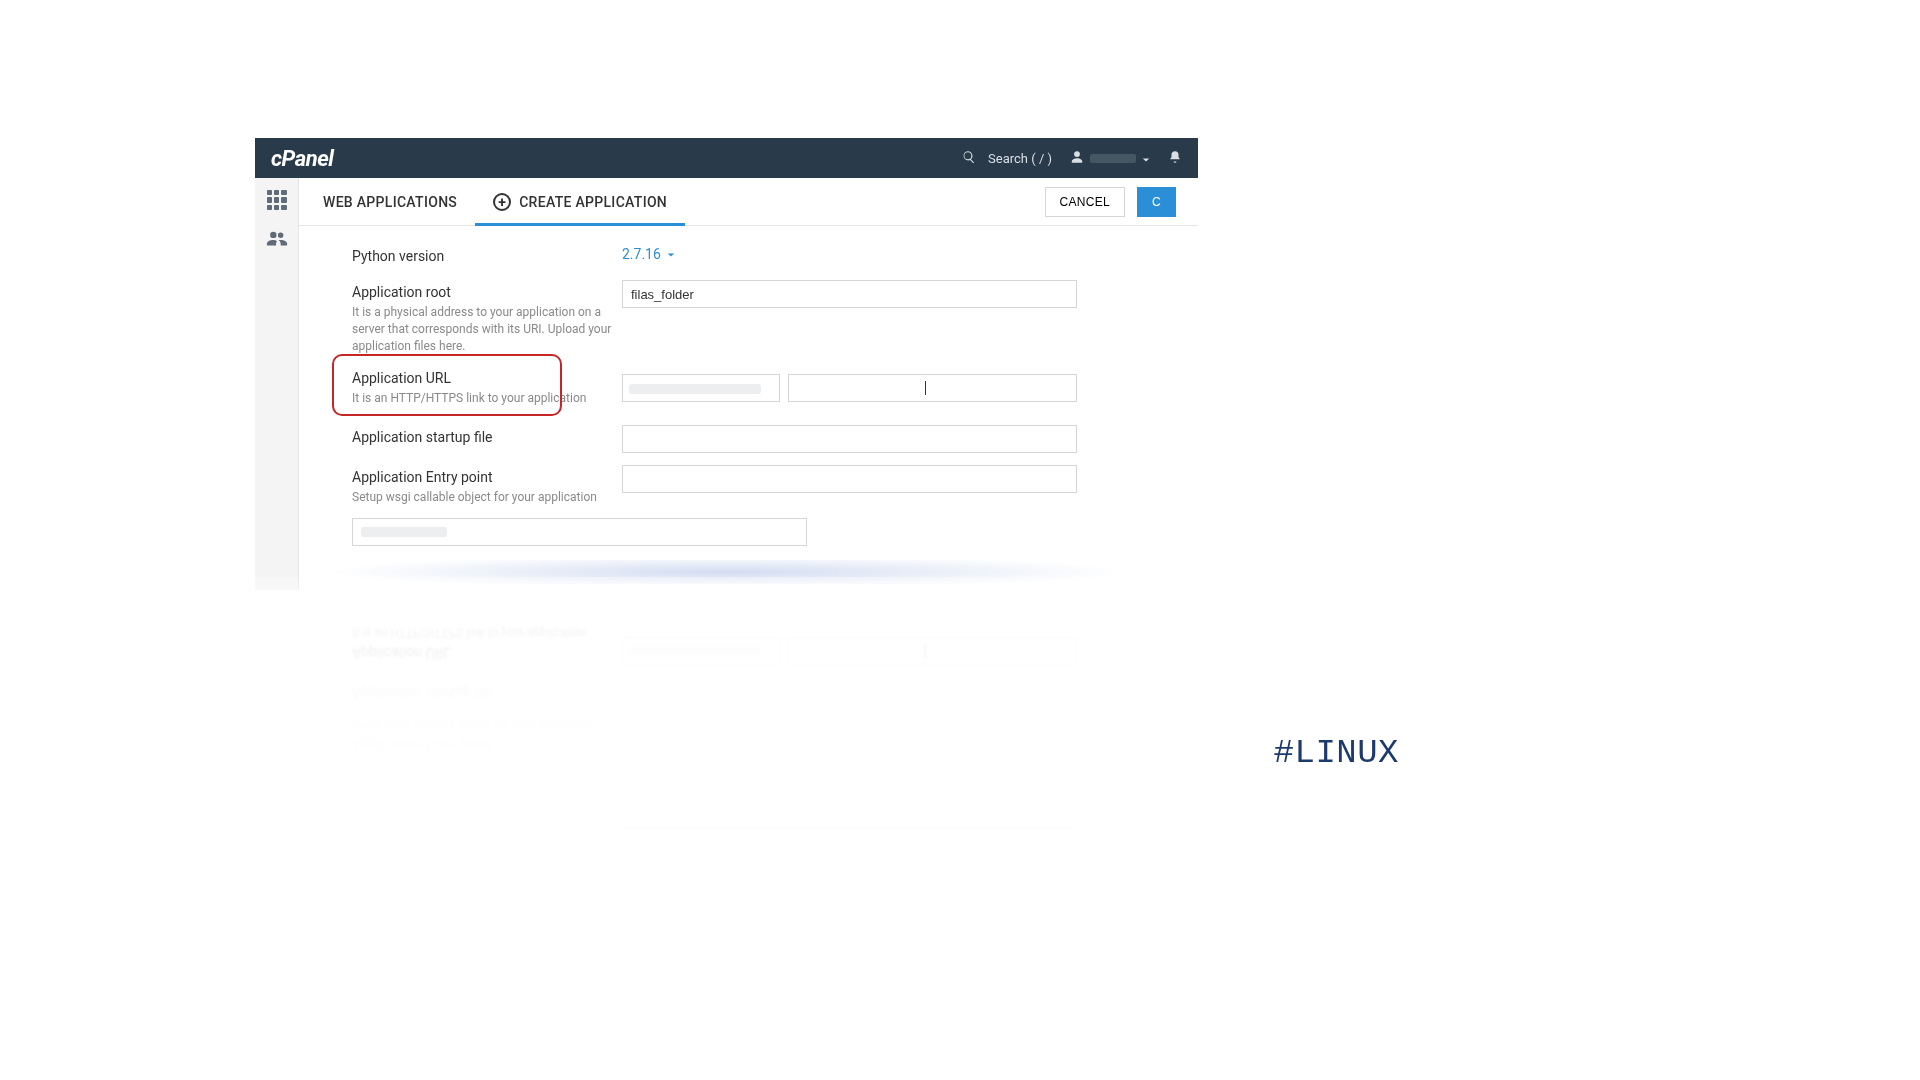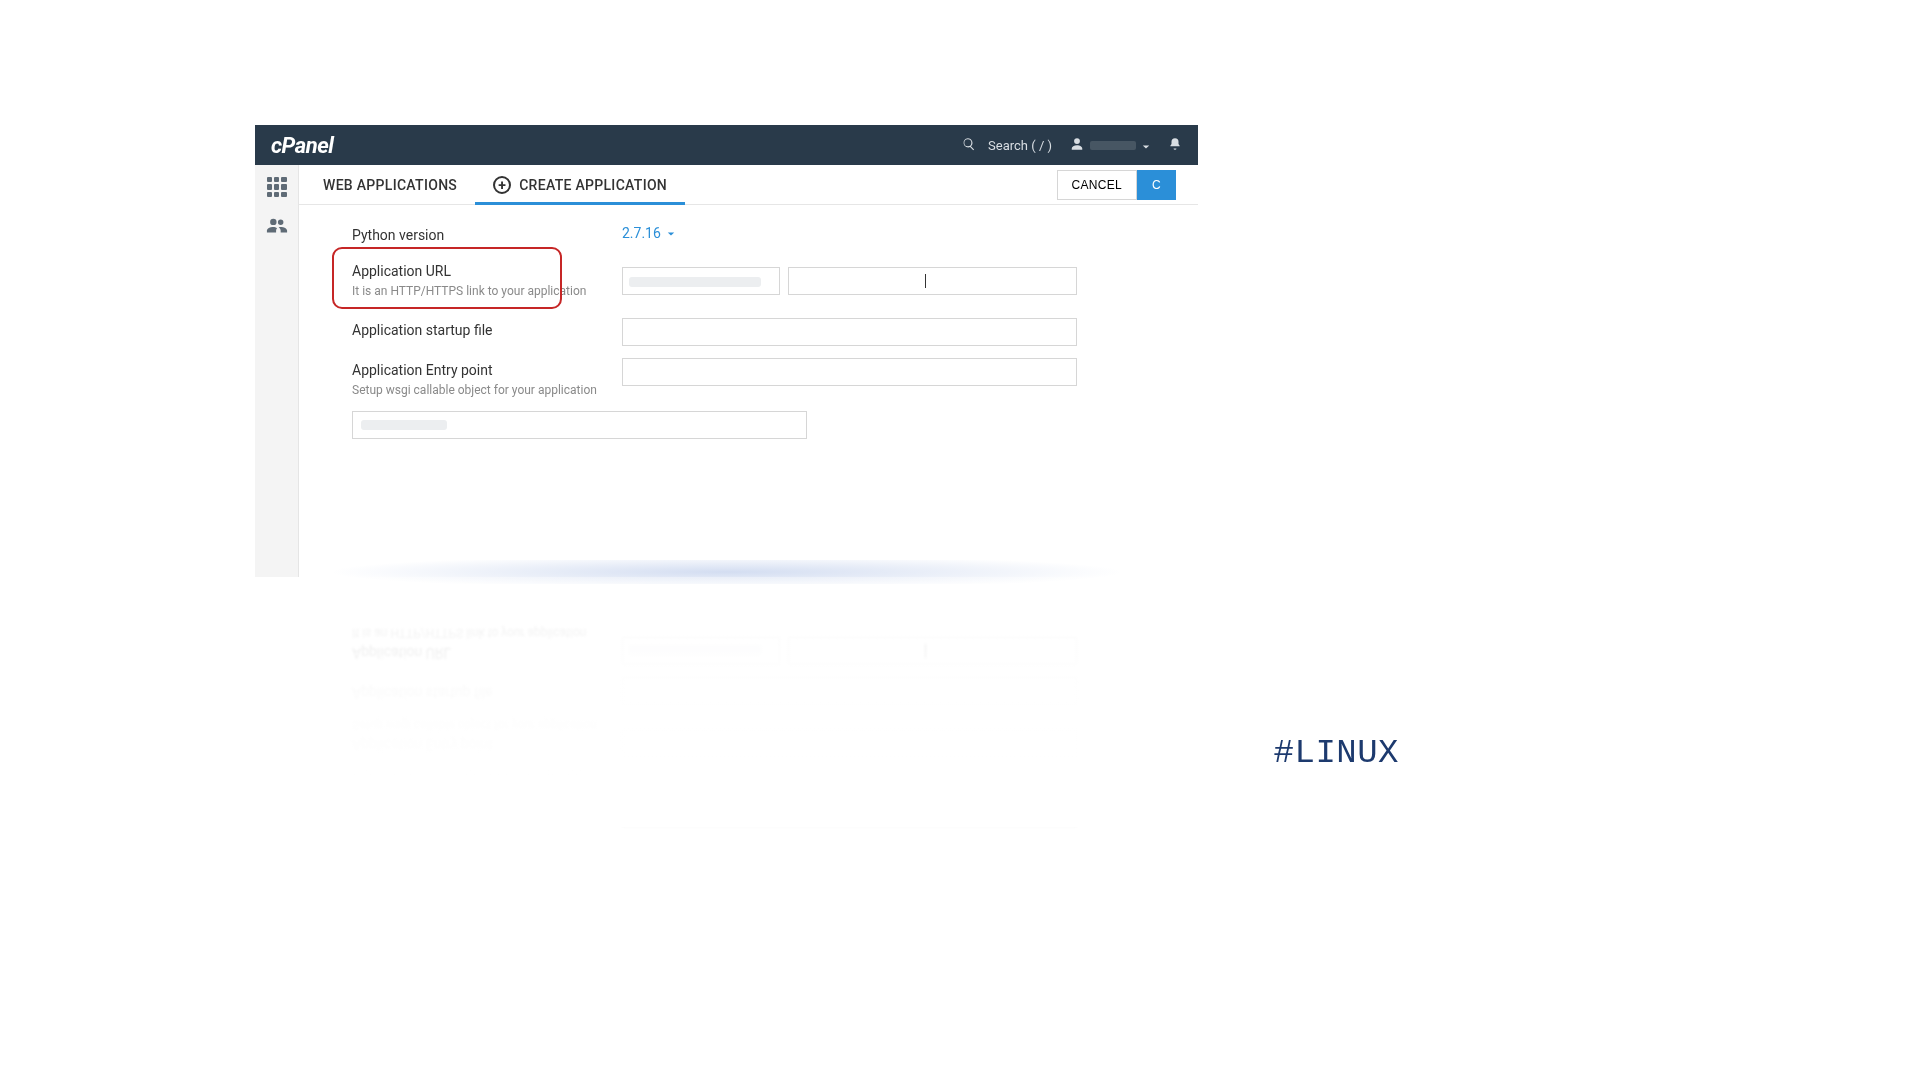--- a/index.html
+++ b/index.html
@@ -7,21 +7,21 @@
       font-family: -apple-system, BlinkMacSystemFont, "Segoe UI", Roboto, Arial, sans-serif;
       background: #fff;
       width: 1920px;
       height: 1080px;
       position: relative;
       overflow: hidden;
     }
     .cpanel-window {
       position: absolute;
       left: 255px;
-      top: 125px;
+      top: 138px;
       width: 943px;
       height: 452px;
       background: #fff;
       overflow: hidden;
     }
     .topbar {
       height: 40px;
       background: #293a4a;
       display: flex;
       align-items: center;
@@ -93,21 +93,21 @@
       flex: 1;
       background: #fff;
       display: flex;
       flex-direction: column;
     }
     .tabs {
       display: flex;
       align-items: center;
       padding: 0 6px;
       border-bottom: 1px solid #e6e6e6;
-      height: 40px;
+      height: 48px;
       position: relative;
     }
     .tab {
       padding: 0 18px;
       height: 100%;
       display: flex;
       align-items: center;
       font-size: 14px;
       font-weight: 500;
       color: #333;
@@ -129,21 +129,21 @@
       margin-right: 8px;
       width: 18px; height: 18px;
       border: 2px solid #333;
       border-radius: 50%;
       display: flex; align-items: center; justify-content: center;
       font-weight: 700; font-size: 14px; line-height: 1;
     }
     .actions {
       margin-left: auto;
       display: flex;
-      gap: 0;
+      gap: 12px;
       padding-right: 16px;
     }
     .btn {
       height: 30px;
       padding: 0 14px;
       font-size: 12px;
       font-weight: 500;
       border: 1px solid #d6d6d6;
       background: #fff;
       cursor: pointer;
@@ -388,20 +388,29 @@
               <span>2.7.16</span>
               <span class="caret">
                 <svg viewBox="0 0 10 10">
                     <path d="M1 3l4 4 4-4z"></path>
                   </svg>
               </span>
             </span>
           </div>
         </div>
 
+        <div class="form-row">
+          <div class="label-col">
+            <div class="label-title">Application root</div>
+            <div class="label-desc">It is a physical address to your application on a server that corresponds with its URI. Upload your application files here.</div>
+          </div>
+          <div class="input-col">
+            <input class="text-input" type="text" value="filas_folder" style="">
+          </div>
+        </div>
 
         <div class="form-row" style="position:relative; margin-top:6px; margin-bottom:18px;">
           <div class="label-col" style="position:relative;">
             <div class="highlight-box" style="left:-20px; top:-12px; width:230px; height:62px;"></div>
             <div class="label-title">Application URL</div>
             <div class="label-desc">It is an HTTP/HTTPS link to your application</div>
           </div>
           <div class="input-col" style="padding-top:8px;">
             <div class="url-row-wrap">
               <div class="url-domain-box"></div>

